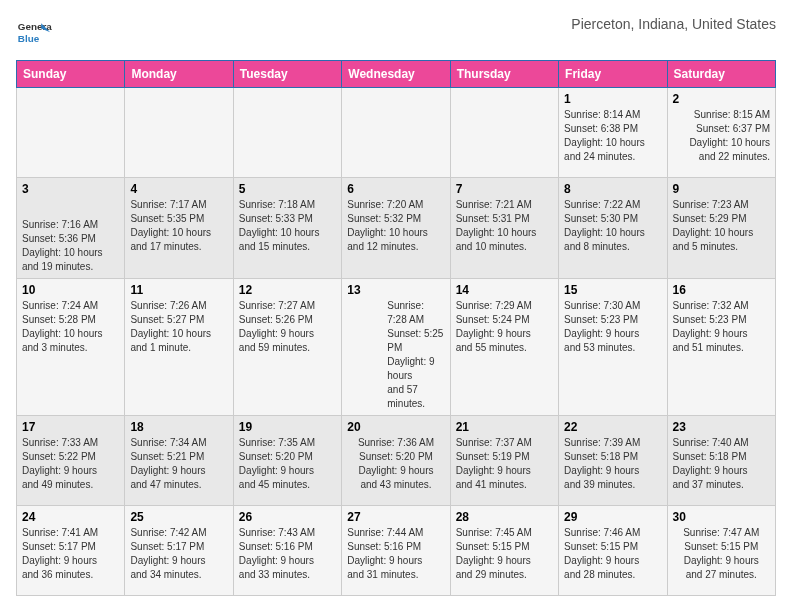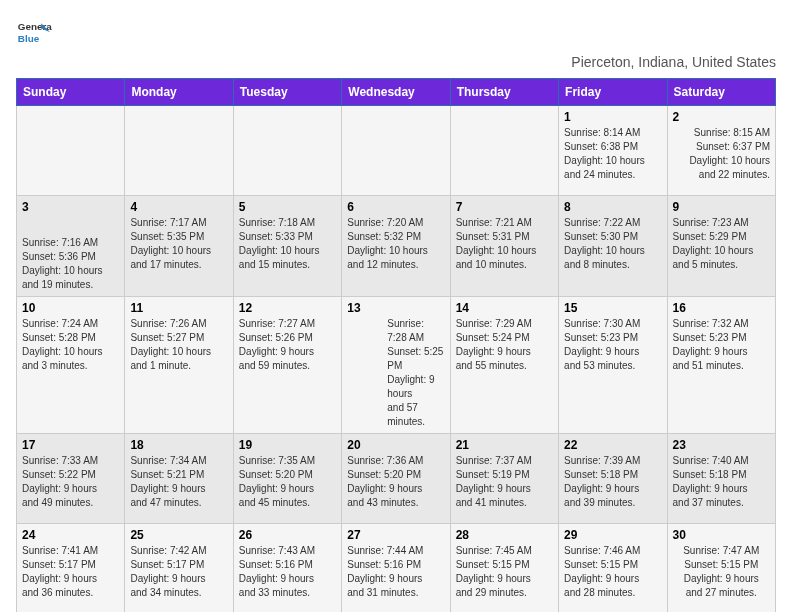--- a/index.html
+++ b/index.html
@@ -29,29 +29,28 @@
       text-align: right;
     }
     .month-title {
       font-size: 32px;
       font-weight: bold;
       color: #333;
     }
     .location-subtitle {
       font-size: 14px;
       color: #555;
-      margin-top: 38px;
     }
     table {
       width: 100%;
       border-collapse: collapse;
       font-size: 11px;
     }
     thead tr {
-      background: #6d28d9;
+      background: #ec4899;
     }
     thead th {
       color: #fff;
       text-align: left;
       padding: 6px 6px;
       font-size: 12px;
       font-weight: bold;
       border: 1px solid #2b6cb0;
     }
     tbody tr {
@@ -254,21 +253,21 @@
         </td>
         <td>
           <span class="day-number">19</span>
           <div class="day-detail" style="white-space: pre-line;">Sunrise: 7:35 AM
 Sunset: 5:20 PM
 Daylight: 9 hours
 and 45 minutes.</div>
         </td>
         <td>
           <span class="day-number">20</span>
-          <div class="day-detail" style="white-space: pre-line;">Sunrise: 7:36 AM
+          <div class="day-detail" style="white-space: pre-line; text-align: center;">Sunrise: 7:36 AM
 Sunset: 5:20 PM
 Daylight: 9 hours
 and 43 minutes.</div>
         </td>
         <td>
           <span class="day-number">21</span>
           <div class="day-detail" style="white-space: pre-line;">Sunrise: 7:37 AM
 Sunset: 5:19 PM
 Daylight: 9 hours
 and 41 minutes.</div>

